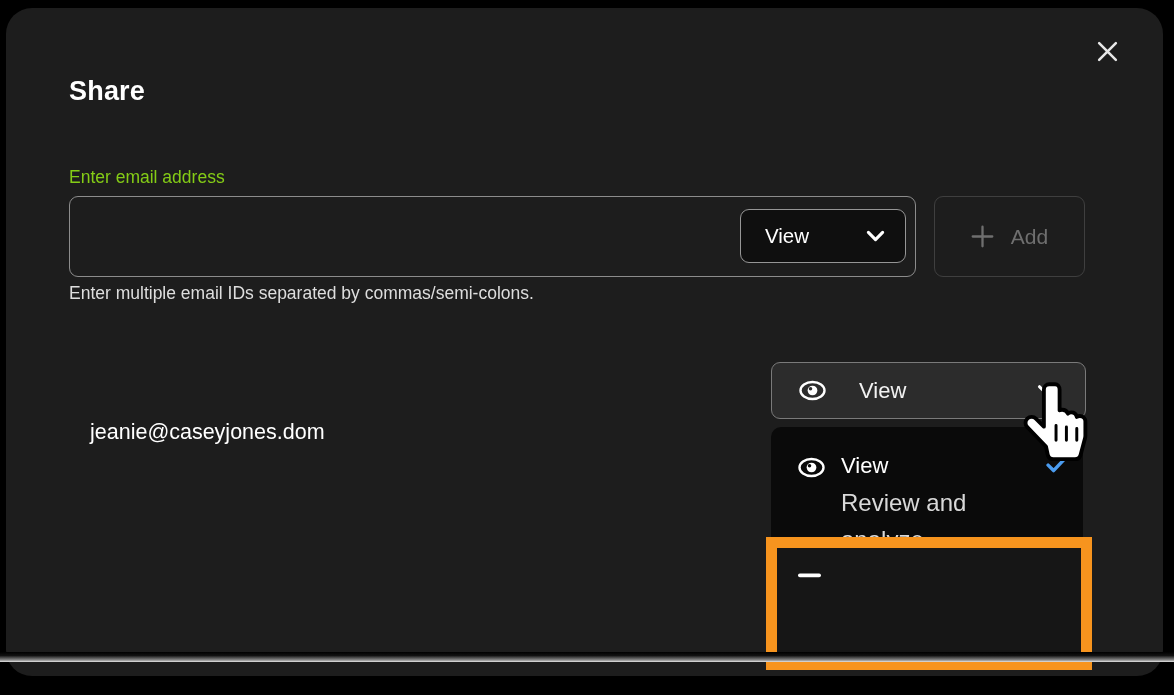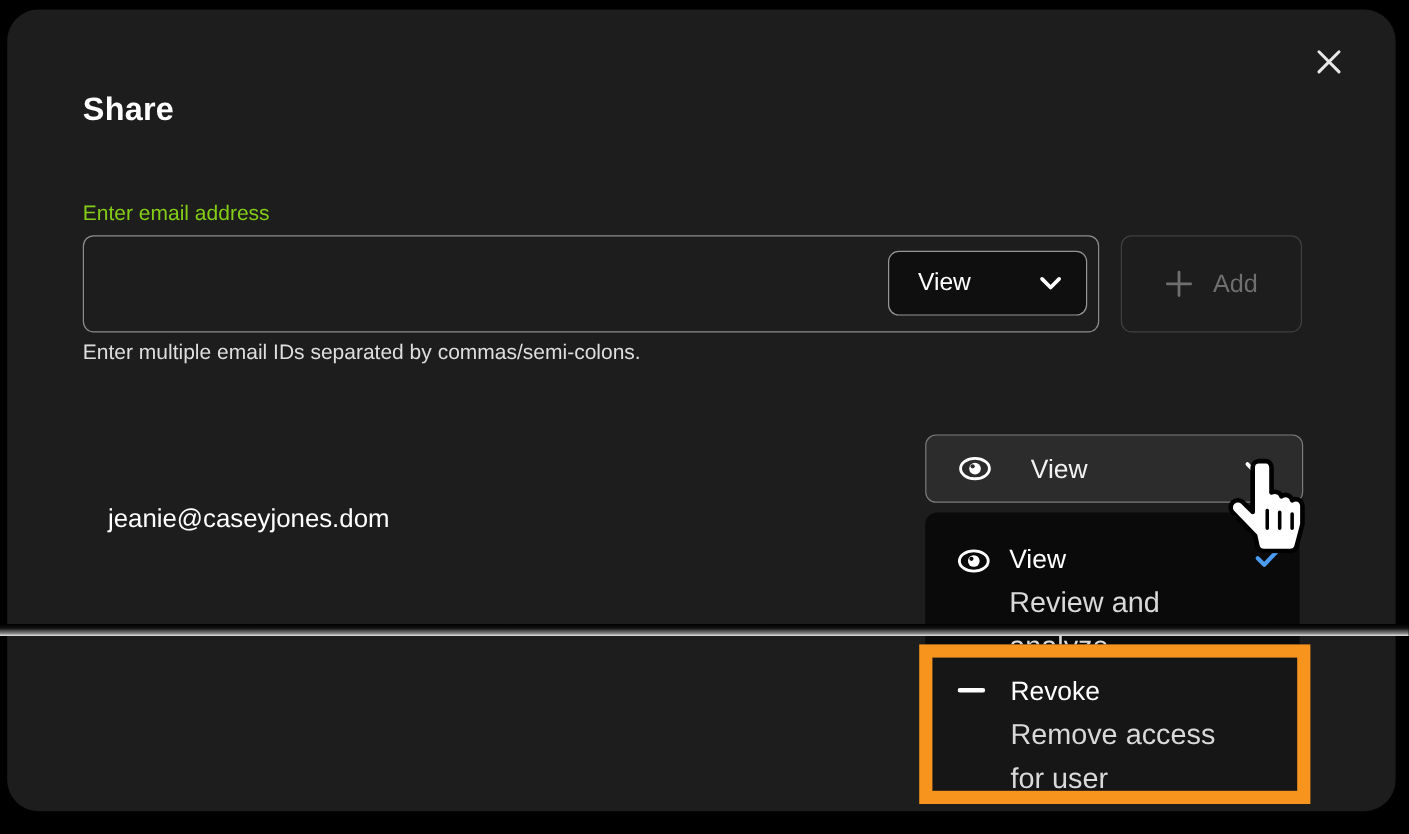--- a/index.html
+++ b/index.html
@@ -1,18 +1,18 @@
 <!DOCTYPE html>
 <html><head>
 <meta charset="utf-8">
 <style>
   * { margin:0; padding:0; box-sizing:border-box; }
   html,body { width:1174px; height:695px; background:#000; overflow:hidden;
               font-family:"Liberation Sans", sans-serif; }
-  #screen { position:relative; width:1174px; height:530px; background:#000; }
+  #screen { position:relative; width:1174px; height:662px; background:#000; }
 
   
   .dialog { position:absolute; left:6px; top:8px; width:1157px; height:668px;
             background:#1d1d1d; border-radius:26px; }
   .edge-glow { position:absolute; left:0; right:0; bottom:0; height:10px;
                background:linear-gradient(to bottom,#000 0%,#111 35%,#8a8a8a 80%,#e6e6e6 100%); }
 
   .abs { position:absolute; }
 
   .dlg-title { left:69px; top:76px; font-size:27px; font-weight:700; color:#fff; letter-spacing:.2px; }
@@ -147,24 +147,20 @@
     </div>
   </div>
 
   <div class="abs annotation-box">
     <div class="menu-item">
       <span class="mi-icon">
         <svg width="23" height="5" viewBox="0 0 22 4">
           <rect width="22" height="3.6" rx="1.8" fill="#fff"></rect>
         </svg>
       </span>
-      <span class="mi-text">
-        <span class="mi-title" style="display:block">Revoke</span>
-        <span class="mi-desc" style="display:block">Remove access for user</span>
-      </span>
     </div>
   </div>
 
   <div class="abs cursor-hand">
     <svg width="74" height="80" viewBox="0 0 24 27">
       <path d="M8.7 1.1c-1 0-1.8.8-1.8 1.8v12.5l-2.7-2.7c-.8-.8-2.1-.8-2.9 0-.8.8-.8 2.1 0 2.9l6.3 6.5.6 2.8c.2.9 1 1.5 1.9 1.5h7.3c.9 0 1.7-.6 1.9-1.5l1.5-5.7c.1-.3.1-.5.1-.8v-4.7c0-1-.8-1.9-1.9-1.9-.4 0-.7.1-1 .3-.2-.9-1-1.5-1.9-1.5-.4 0-.8.1-1.1.4-.3-.8-1.1-1.3-1.9-1.3-.3 0-.7.1-.9.2V2.9c0-1-.7-1.8-1.5-1.8z" fill="#fff" stroke="#000" stroke-width="1.3" stroke-linejoin="round"></path>
       <path d="M11 15v5M14.5 15.5v4.5M18 16v4" stroke="#000" stroke-width="1" stroke-linecap="round" fill="none"></path>
     </svg>
   </div>
 

